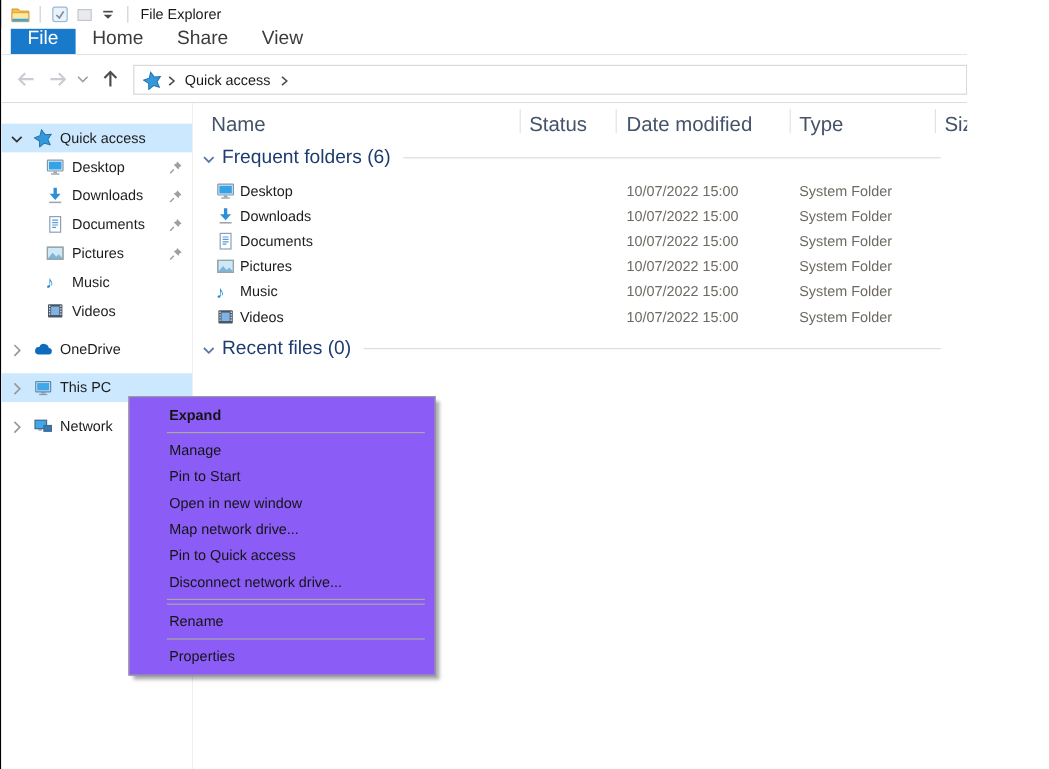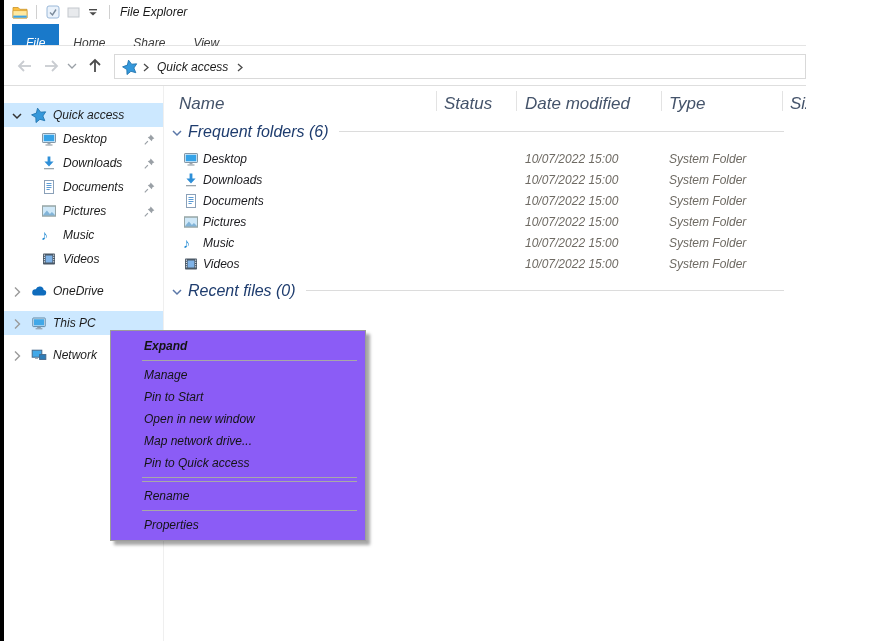--- a/index.html
+++ b/index.html
@@ -1,28 +1,28 @@
 <!DOCTYPE html>
 <html><head>
 <meta charset="utf-8">
 <style>
   * { margin:0; padding:0; box-sizing:border-box; }
   html,body { background:#fff; }
   body { font-family:"Liberation Sans", sans-serif; width:874px; height:641px; overflow:hidden; }
-  .screen { position:relative; width:806px; height:641px; background:#fff; border-left:4px solid #000000; overflow:hidden;font-style:italic; }
+  .screen { position:relative; width:806px; height:641px; background:#fff; border-left:1px solid #000000; overflow:hidden; }
 
   
   .titlebar { position:absolute; left:0; top:0; width:100%; height:24px; display:flex; align-items:center; padding-left:6px; }
   .titlebar .sep { width:1px; height:14px; background:#d0d0d0; margin:0 6px; }
   .qat-btn { display:flex; align-items:center; justify-content:center; width:20px; height:20px; }
   .win-title { font-size:12px; color:#1a1a1a; margin-left:4px; }
 
   
   .tabrow { position:absolute; left:0; top:24px; width:100%; height:22px; display:flex; align-items:stretch; border-bottom:1px solid #e4e4e4; background:#fff; padding-left:8px; }
-  .tab { font-size:12px; color:#3c3c3c; padding:12px 14px 3px 14px; cursor:default; }
+  .tab { font-size:16px; color:#3c3c3c; padding:0 14px 3px 14px; cursor:default; }
   .tab.active { background:#1979ca; color:#fff; }
 
   
   .navrow { position:absolute; left:0; top:46px; width:100%; height:40px; border-bottom:1px solid #dedede; background:#fff; }
   .navbtn { position:absolute; top:8px; width:22px; height:24px; display:flex; align-items:center; justify-content:center; }
   .addressbar { position:absolute; left:110px; right:0; top:8px; height:25px; border:1px solid #d9d9d9; background:#fff; display:flex; align-items:center; padding-left:7px; }
   .crumb-text { font-size:12px; color:#1a1a1a; margin:0 4px; }
   .crumb-chev { margin:0 2px; display:flex; align-items:center; }
 
   
@@ -432,20 +432,21 @@
   </div>
 
   <div class="ctxmenu">
     <div class="mitem bold">Expand</div>
     <div class="msep"></div>
     <div class="mitem">Manage</div>
     <div class="mitem">Pin to Start</div>
     <div class="mitem">Open in new window</div>
     <div class="mitem">Map network drive...</div>
     <div class="mitem">Pin to Quick access</div>
+    <div class="mitem">Disconnect network drive...</div>
     <div class="msep"></div>
     <div class="msep"></div>
     <div class="mitem">Rename</div>
     <div class="msep"></div>
     <div class="mitem">Properties</div>
   </div>
 
 </div>
 
 </body></html>

